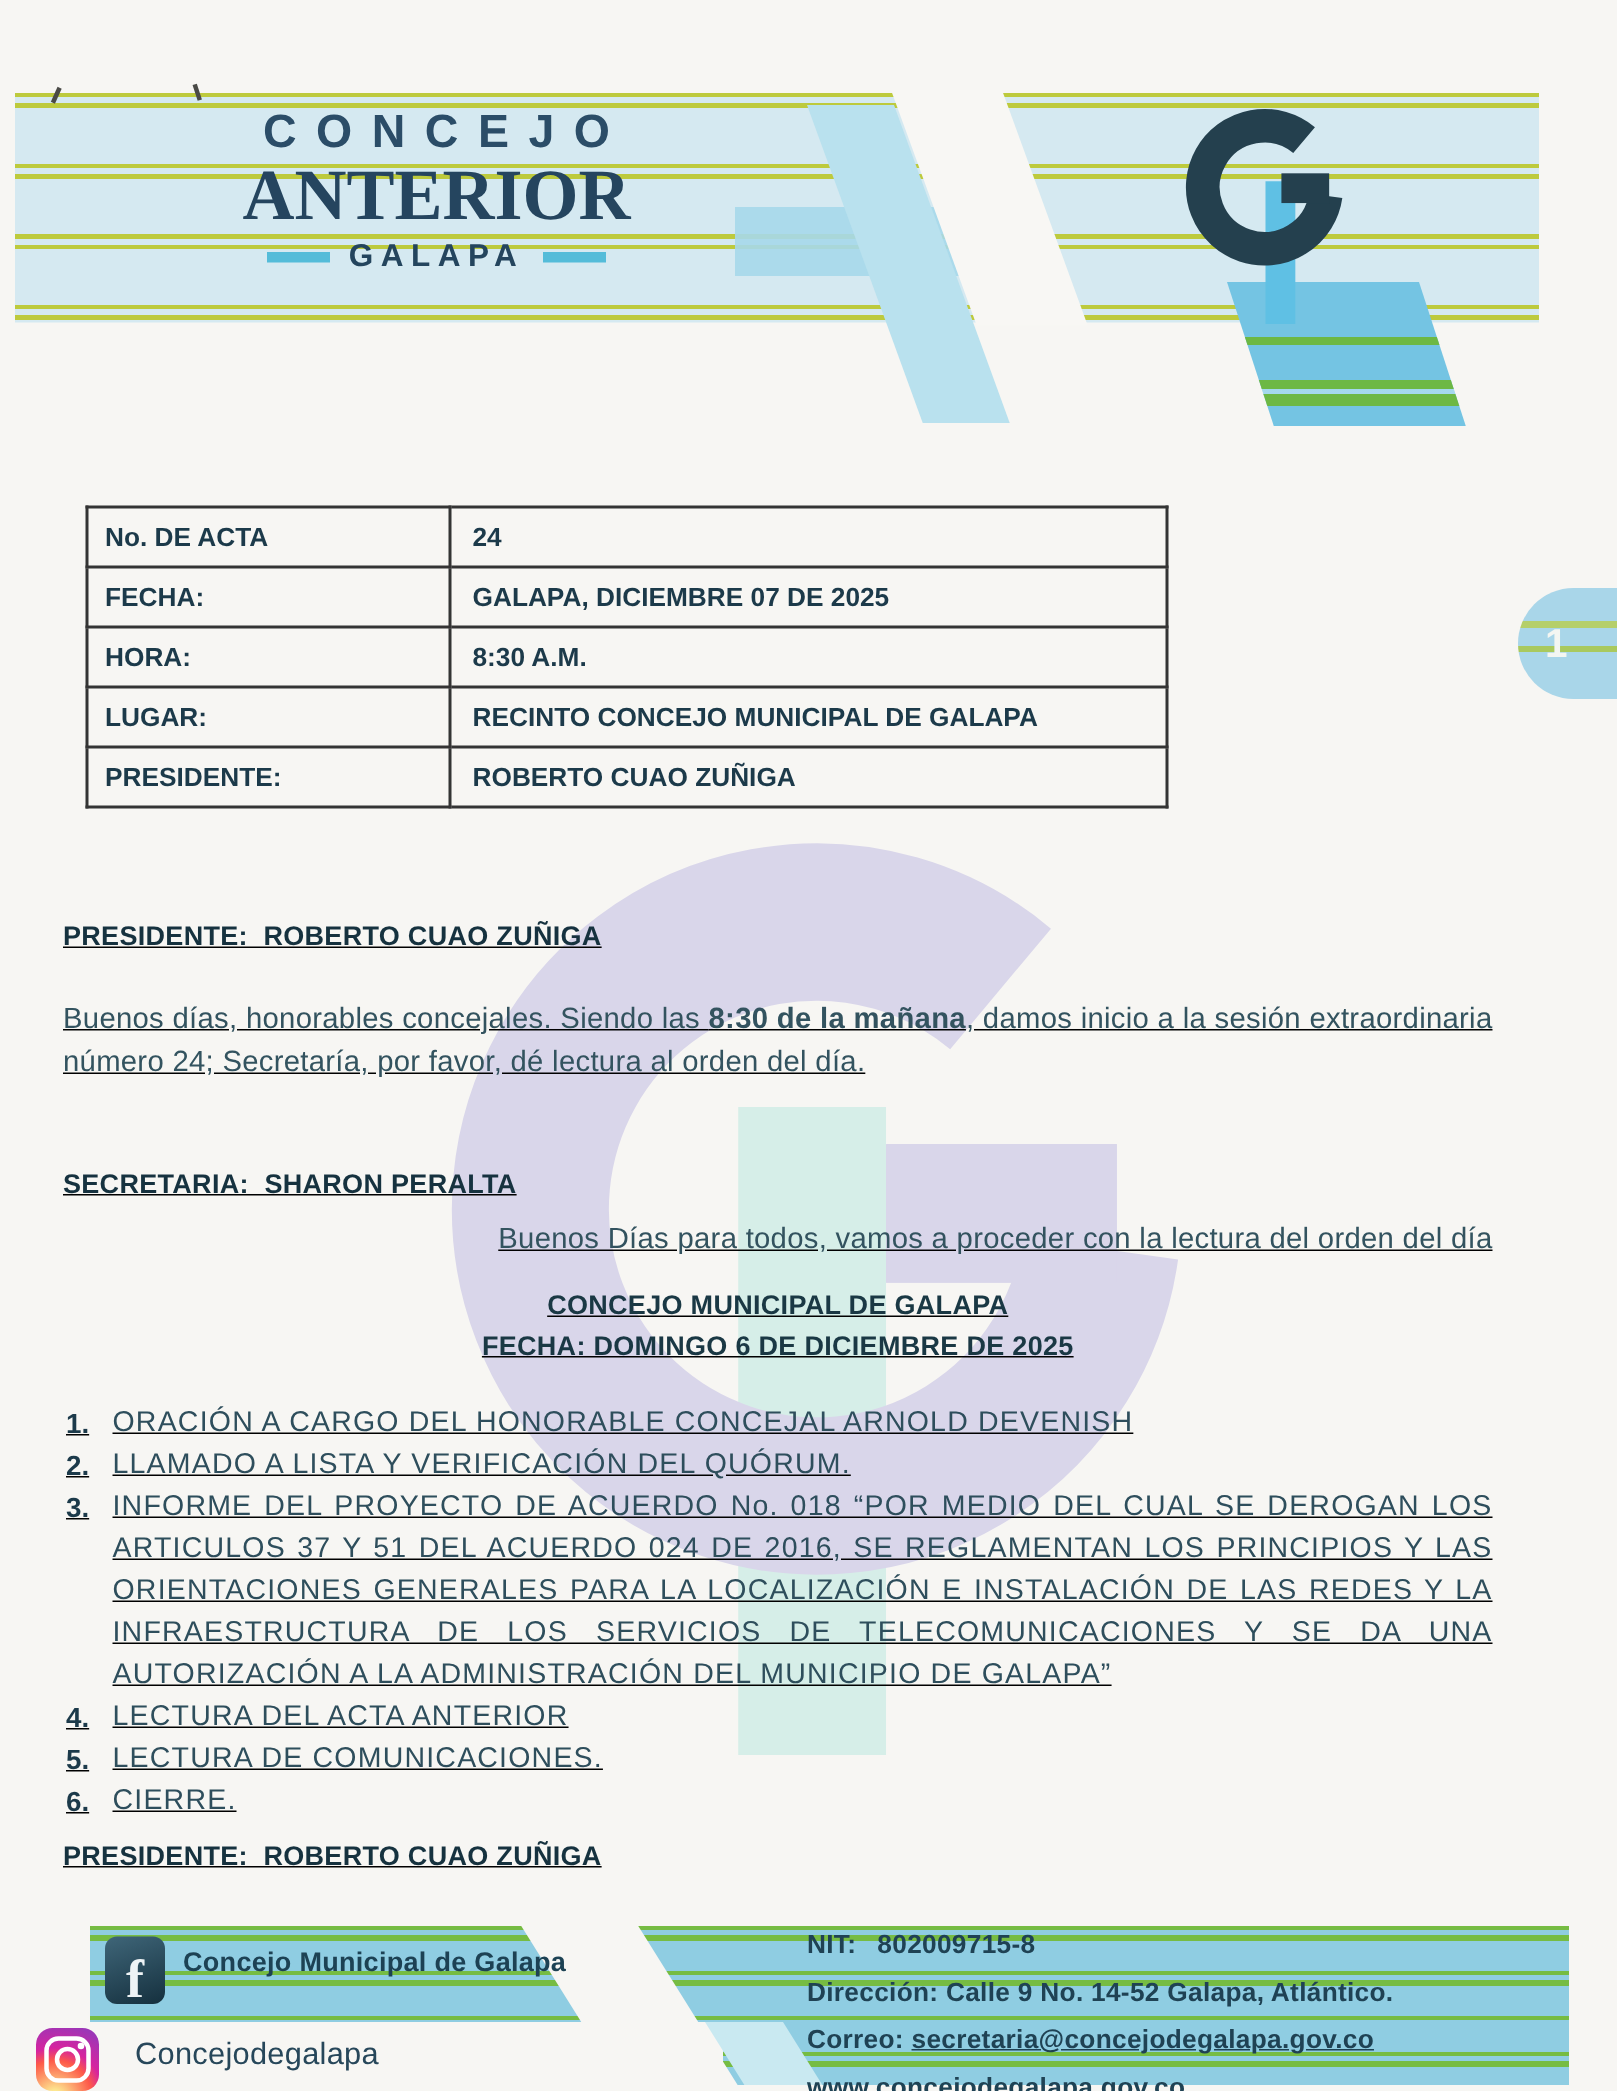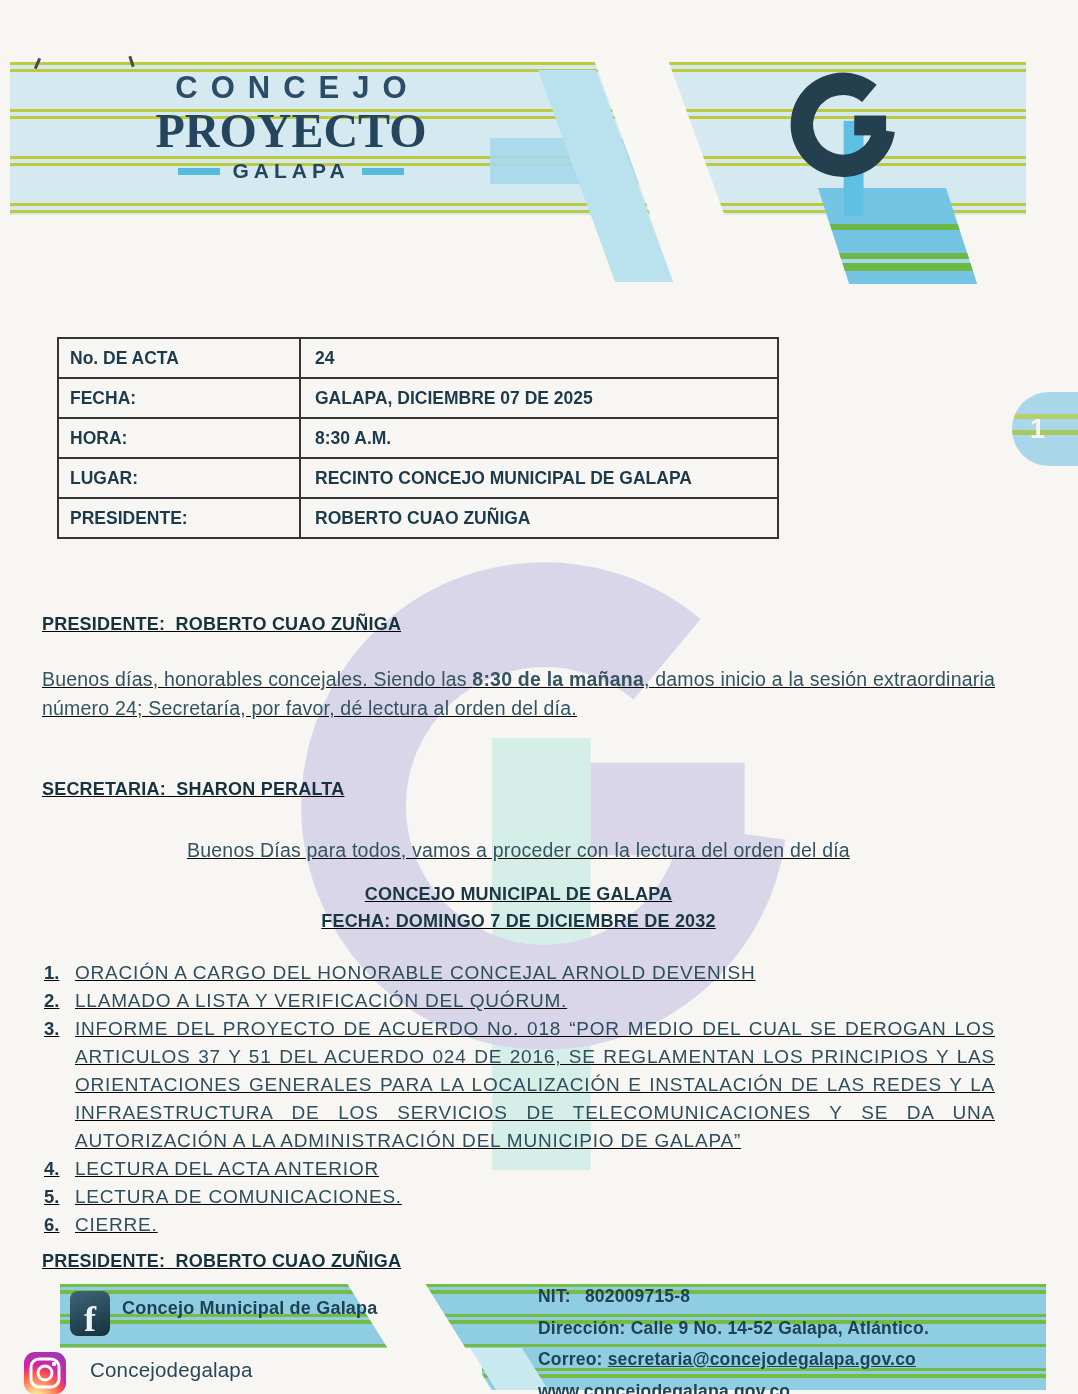--- a/index.html
+++ b/index.html
@@ -89,21 +89,21 @@
     font-size:18px; font-weight:700; color:#16323f; letter-spacing:.2px;
     white-space:pre-wrap;
   }
   .h-pres1 { margin-top:14px; }
   .para {
     font-size:19.5px; color:#33535f; line-height:29px; letter-spacing:.2px;
     text-align:justify;
   }
   .p1 { margin-top:30px; }
   .h-secr { margin-top:56px; }
-  .p2 { margin-top:36px; text-align:center; }
+  .p2 { margin-top:12px; text-align:right; }
   .order-title {
     margin-top:16px; text-align:center; font-weight:700; color:#1a3844;
     font-size:18px; line-height:27px; letter-spacing:.2px;
   }
   .agenda { margin-top:24px; }
   .agenda-item { display:flex; line-height:28px; }
   .agenda-item .num {
     width:31px; flex:0 0 31px; font-weight:700; color:#1c3a4a;
     font-size:18.5px; padding-left:2px;
   }
@@ -171,21 +171,21 @@
   <svg class="watermark" viewBox="0 0 190 210" preserveAspectRatio="none">
     <rect x="78" y="70" width="32" height="140" fill="#d6eee8"></rect>
     <path d="M 134.8 44.5 A 62 62 0 1 0 156.4 100.6" fill="none" stroke="#d9d6ea" stroke-width="34"></path>
     <rect x="110" y="78" width="50" height="30" fill="#d9d6ea"></rect>
   </svg>
 
   <div class="banner">
     <div class="banner-midrect"></div>
     <div class="logo-block">
       <div class="logo-concejo">CONCEJO</div>
-      <div class="logo-municipal">PROYECTO</div>
+      <div class="logo-municipal">ANTERIOR</div>
       <div class="logo-galapa-row">
         <span class="galapa-dash"></span>
         <span class="logo-galapa">GALAPA</span>
         <span class="galapa-dash"></span>
       </div>
     </div>
   </div>
   <div class="slash-blue-long"></div>
   <div class="slash-white"></div>
   <div class="ribbon"></div>
@@ -226,21 +226,21 @@
     </tbody>
   </table>
 
   <div class="content">
     <div class="sec-heading h-pres1">PRESIDENTE:  ROBERTO CUAO ZUÑIGA</div>
     <div class="para p1"><span>Buenos días, honorables concejales. Siendo las </span><b>8:30 de la mañana</b><span>, damos inicio a la sesión extraordinaria número 24; Secretaría, por favor, dé lectura al orden del día.</span></div>
     <div class="sec-heading h-secr">SECRETARIA:  SHARON PERALTA</div>
     <div class="para p2">Buenos Días para todos, vamos a proceder con la lectura del orden del día</div>
     <div class="order-title">
       <div>CONCEJO MUNICIPAL DE GALAPA</div>
-      <div>FECHA: DOMINGO 7 DE DICIEMBRE DE 2032</div>
+      <div>FECHA: DOMINGO 6 DE DICIEMBRE DE 2025</div>
     </div>
     <div class="agenda">
       <div class="agenda-item">
         <span class="num">1.</span>
         <span class="txt">ORACIÓN A CARGO DEL HONORABLE CONCEJAL ARNOLD DEVENISH</span>
       </div>
       <div class="agenda-item">
         <span class="num">2.</span>
         <span class="txt">LLAMADO A LISTA Y VERIFICACIÓN DEL QUÓRUM.</span>
       </div>

